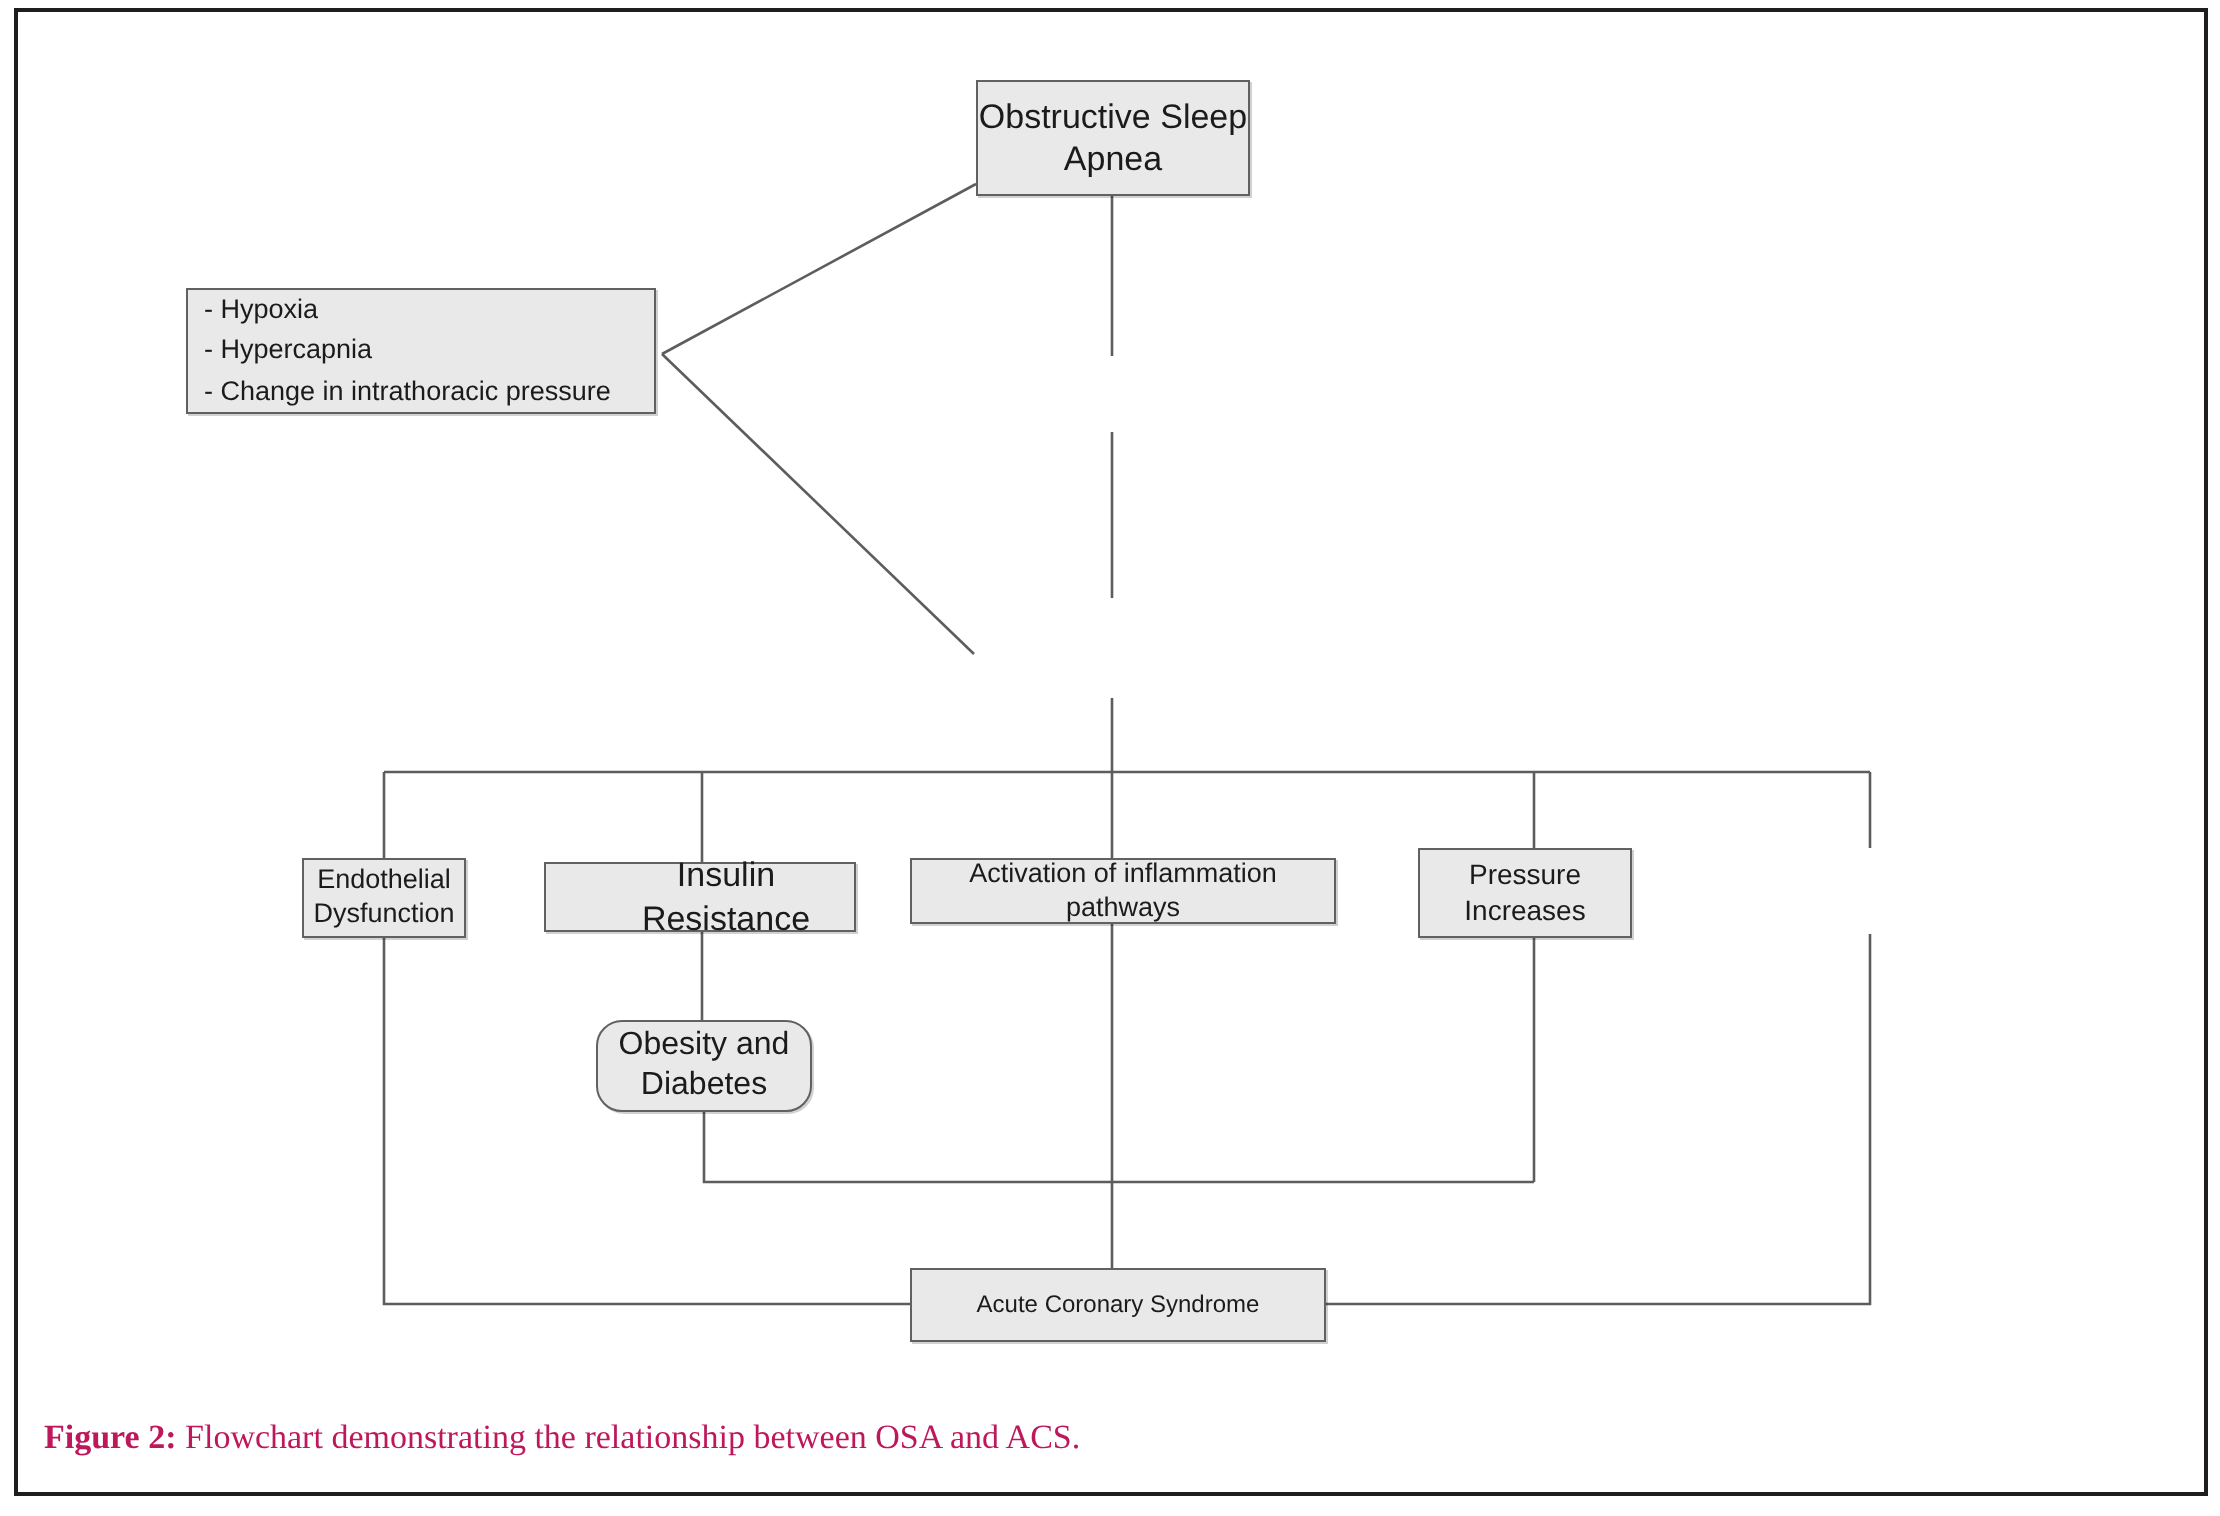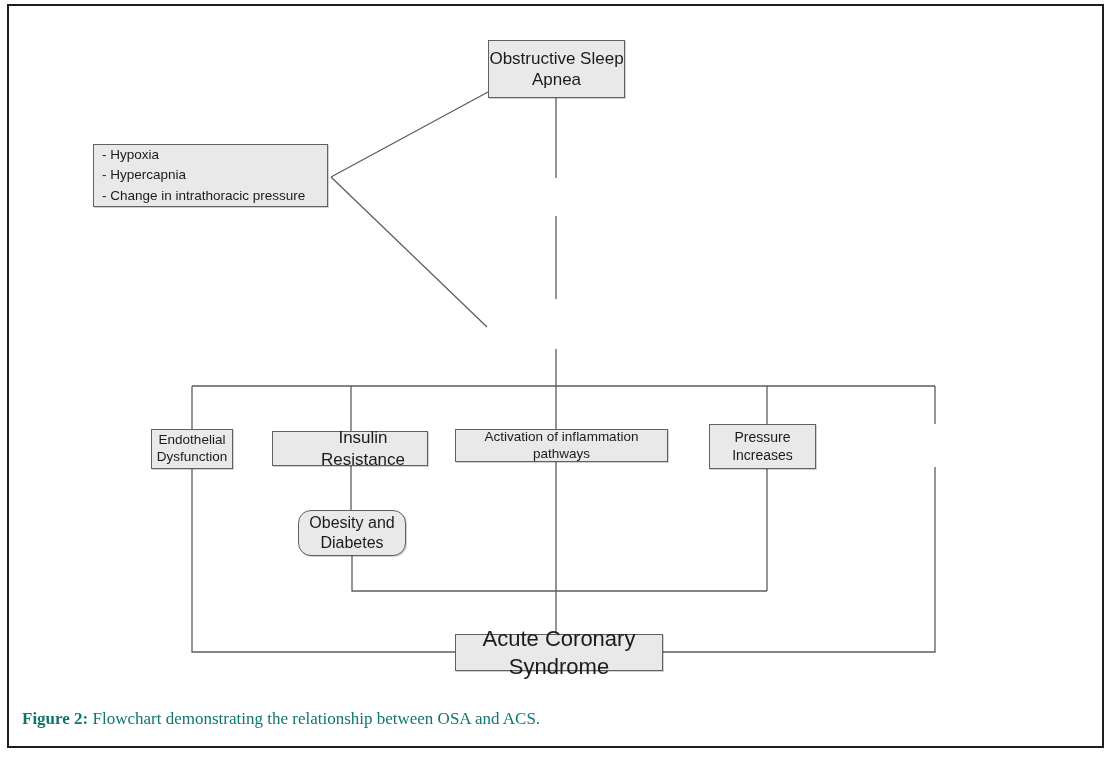--- a/index.html
+++ b/index.html
@@ -49,29 +49,29 @@
   .node-factors     { left:93px;  top:144px; width:235px; height:63px; font-size:13.5px;
                       align-items:flex-start; text-align:right; padding-left:8px; line-height:1.5; }
   .node-reduced     { left:503px; top:178px; width:106px; height:39px; font-size:16px; }
   .node-sympathetic { left:486px; top:299px; width:141px; height:50px; font-size:13.5px; }
   .node-endothelial { left:151px; top:429px; width:82px;  height:40px; font-size:13.5px; }
   .node-insulin     { left:272px; top:431px; width:156px; height:35px; font-size:17px;padding-left:26px; }
   .node-inflammation{ left:455px; top:429px; width:213px; height:33px; font-size:13.5px; }
   .node-pressure    { left:709px; top:424px; width:107px; height:45px; font-size:14px; }
   .node-cortisol    { left:855px; top:424px; width:162px; height:43px; font-size:14.5px; }
   .node-obesity     { left:298px; top:510px; width:108px; height:46px; font-size:16px;border-radius:13px; }
-  .node-acs         { left:455px; top:634px; width:208px; height:37px; font-size:22px; }
+  .node-acs         { left:455px; top:634px; width:208px; height:37px; font-size:12px; }
   .caption {
     position: absolute;
     left: 22px;
     top: 709px;
     width: 900px;
     font-family: "Liberation Serif", serif;
     font-size: 17px;
-    color: #0f766e;
+    color: #be185d;
   }
   .caption .cap-label { font-weight: bold; }
 </style>
 </head>
 <body>
 
 <div id="canvas">
 
   <div class="frame"></div>
 

